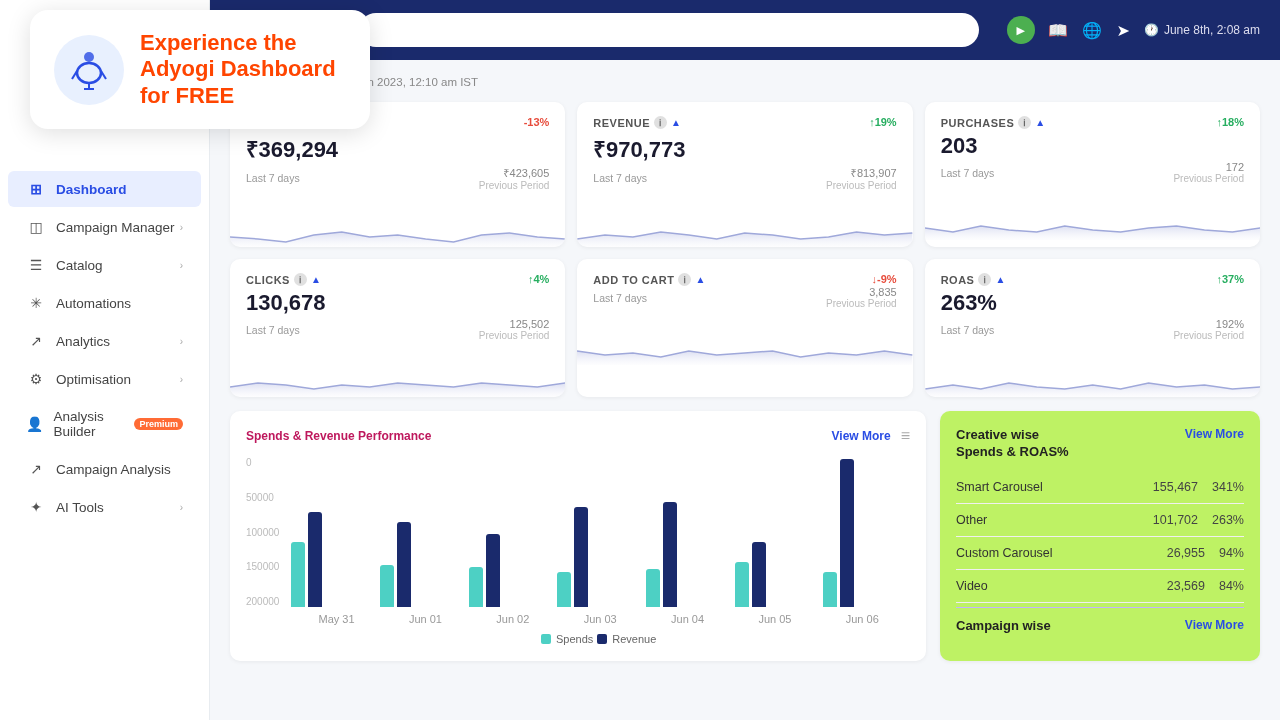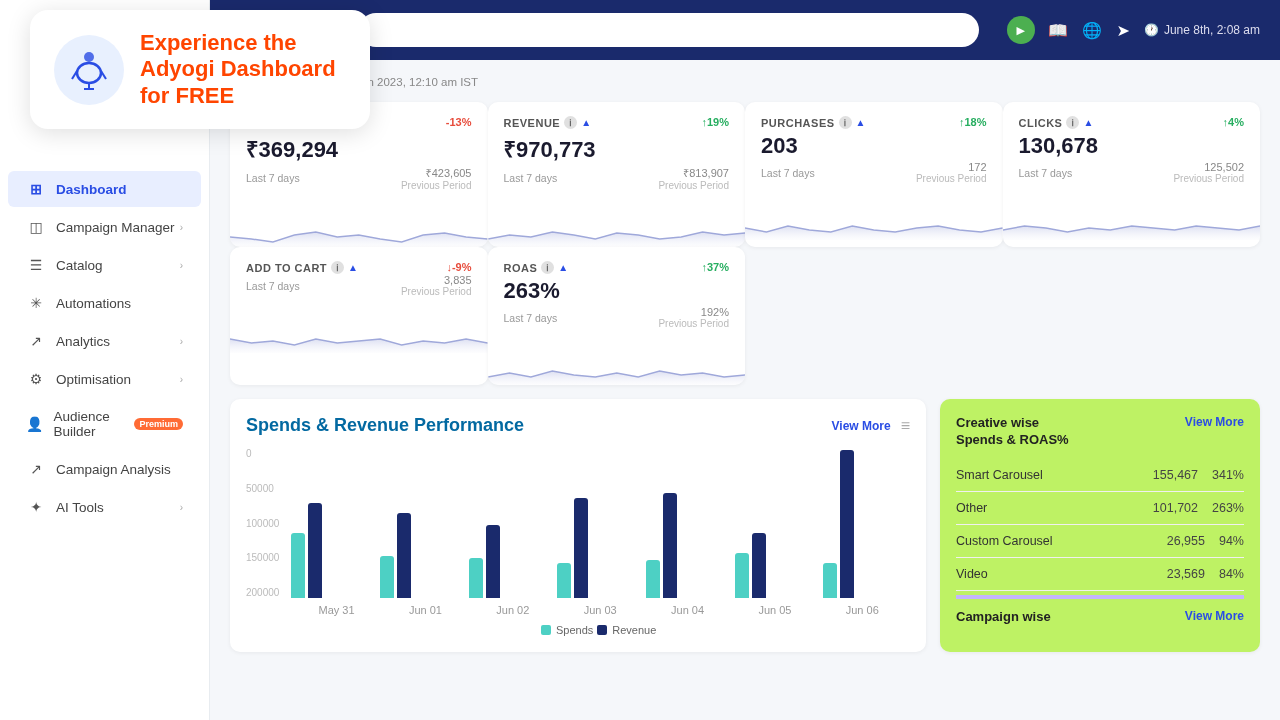--- a/index.html
+++ b/index.html
@@ -88,21 +88,21 @@
     .nav-icon { color: white; font-size: 16px; cursor: pointer; }
     .play-btn { background: #4caf50; border-radius: 50%; width: 28px; height: 28px; display: flex; align-items: center; justify-content: center; color: white; font-size: 11px; }
     .datetime { color: #dde; font-size: 12px; display: flex; align-items: center; gap: 5px; }
 
     
     .content-area { flex: 1; overflow-y: auto; padding: 16px 20px; background: #f5f7fa; }
 
     .data-update { font-size: 11.5px; color: #888; margin-bottom: 14px; }
 
     
-    .metrics-row { display: grid; grid-template-columns: repeat(4, 1fr); margin-bottom: 14px; }
+    .metrics-row { display: grid; grid-template-columns: repeat(3, 1fr); gap: 12px; margin-bottom: 14px; }
     .metric-card {
       background: white;
       border-radius: 10px;
       padding: 14px 16px 0 16px;
       box-shadow: 0 1px 4px rgba(0,0,0,0.06);
       overflow: hidden;
     }
     .metric-header { display: flex; justify-content: space-between; align-items: flex-start; }
     .metric-label { font-size: 11px; font-weight: 700; color: #555; text-transform: uppercase; letter-spacing: 0.5px; display: flex; align-items: center; gap: 4px; }
     .metric-label .info { width: 13px; height: 13px; border-radius: 50%; background: #e0e0e0; color: #666; font-size: 9px; display: inline-flex; align-items: center; justify-content: center; }
@@ -121,21 +121,21 @@
     
     .bottom-section { display: grid; grid-template-columns: 1fr 320px; gap: 14px; }
 
     .chart-card {
       background: white;
       border-radius: 10px;
       padding: 16px;
       box-shadow: 0 1px 4px rgba(0,0,0,0.06);
     }
     .card-header { display: flex; justify-content: space-between; align-items: center; margin-bottom: 12px; }
-    .card-title { font-size: 18px; font-weight: 700; color: #0369a1; }
+    .card-title { font-size: 12px; font-weight: 700; color: #be185d; }
     .view-more { font-size: 12px; color: #2a4de4; cursor: pointer; font-weight: 600; }
     .menu-icon { color: #aaa; font-size: 16px; }
     .bar-chart { display: flex; align-items: flex-end; gap: 6px; height: 150px; padding: 0 4px; }
     .bar-group { display: flex; gap: 3px; align-items: flex-end; flex: 1; }
     .bar { border-radius: 3px 3px 0 0; min-width: 14px; }
     .bar.spend { background: #4dd0c4; }
     .bar.revenue { background: #1a2a6c; }
     .chart-x-labels { display: flex; justify-content: space-around; margin-top: 6px; font-size: 11px; color: #999; padding: 0 4px; }
     .chart-legend { display: flex; gap: 4px; justify-content: center; margin-top: 8px; }
     .legend-item { display: flex; align-items: center; gap: 5px; font-size: 11px; color: #666; }
@@ -148,21 +148,21 @@
       padding: 16px;
       box-shadow: 0 1px 4px rgba(0,0,0,0.06);
     }
     .creative-header { display: flex; justify-content: space-between; align-items: flex-start; margin-bottom: 10px; }
     .creative-title { font-size: 13px; font-weight: 700; color: #222; line-height: 1.3; }
     .creative-row { display: flex; justify-content: space-between; align-items: flex-end; padding: 9px 0; border-bottom: 1px solid #f0f0f0; font-size: 12.5px; }
     .creative-row:last-child { border-bottom: none; }
     .creative-name { color: #333; font-weight: 500; }
     .creative-vals { display: flex; gap: 14px; color: #444; }
     .creative-roas { color: #444; font-weight: 500; }
-    .campaign-wise { font-size: 13px; font-weight: 700; color: #222; padding-top: 10px; border-top: 4px solid #c4b5fd; margin-top: 4px; display: flex; justify-content: space-between; }
+    .campaign-wise { font-size: 13px; font-weight: 700; color: #222; padding-top: 10px; border-top: 1px solid #c4b5fd; margin-top: 4px; display: flex; justify-content: space-between; }
 
     .y-labels { display: flex; flex-direction: column-reverse; justify-content: space-between; font-size: 10px; color: #bbb; height: 150px; padding: 0; }
   </style>
 </head>
 <body>
 
 <div class="app-wrapper">
 
   <div class="sidebar">
     <div class="sidebar-item active">
@@ -188,21 +188,21 @@
       <span>Analytics</span>
       <span class="arrow">›</span>
     </div>
     <div class="sidebar-item">
       <span class="icon">⚙</span>
       <span>Optimisation</span>
       <span class="arrow">›</span>
     </div>
     <div class="sidebar-item">
       <span class="icon">👤</span>
-      <span>Audience Builder</span>
+      <span>Analysis Builder</span>
       <span class="premium-badge">Premium</span>
     </div>
     <div class="sidebar-item">
       <span class="icon">↗</span>
       <span>Campaign Analysis</span>
     </div>
     <div class="sidebar-item">
       <span class="icon">✦</span>
       <span>AI Tools</span>
       <span class="arrow">›</span>

